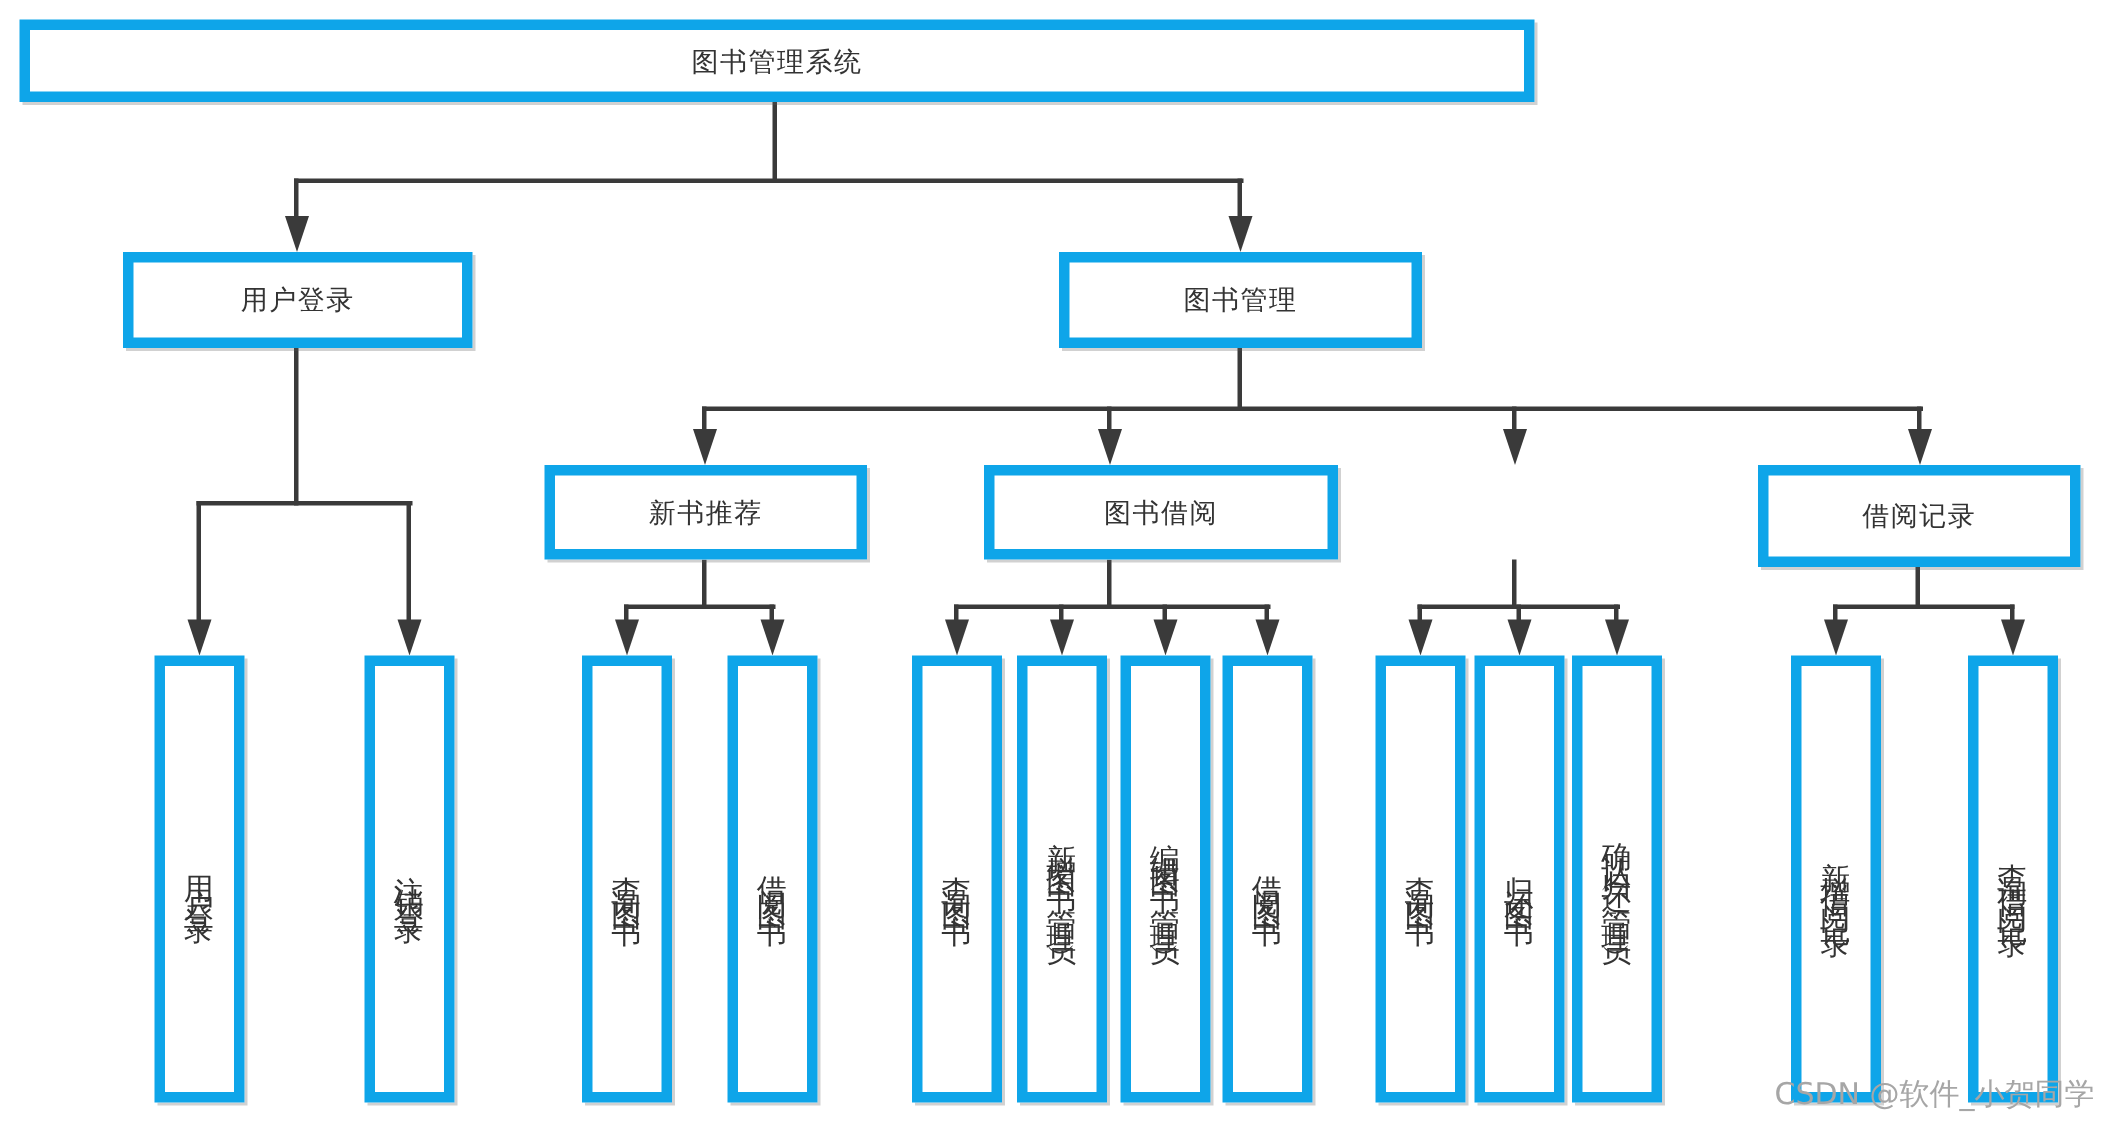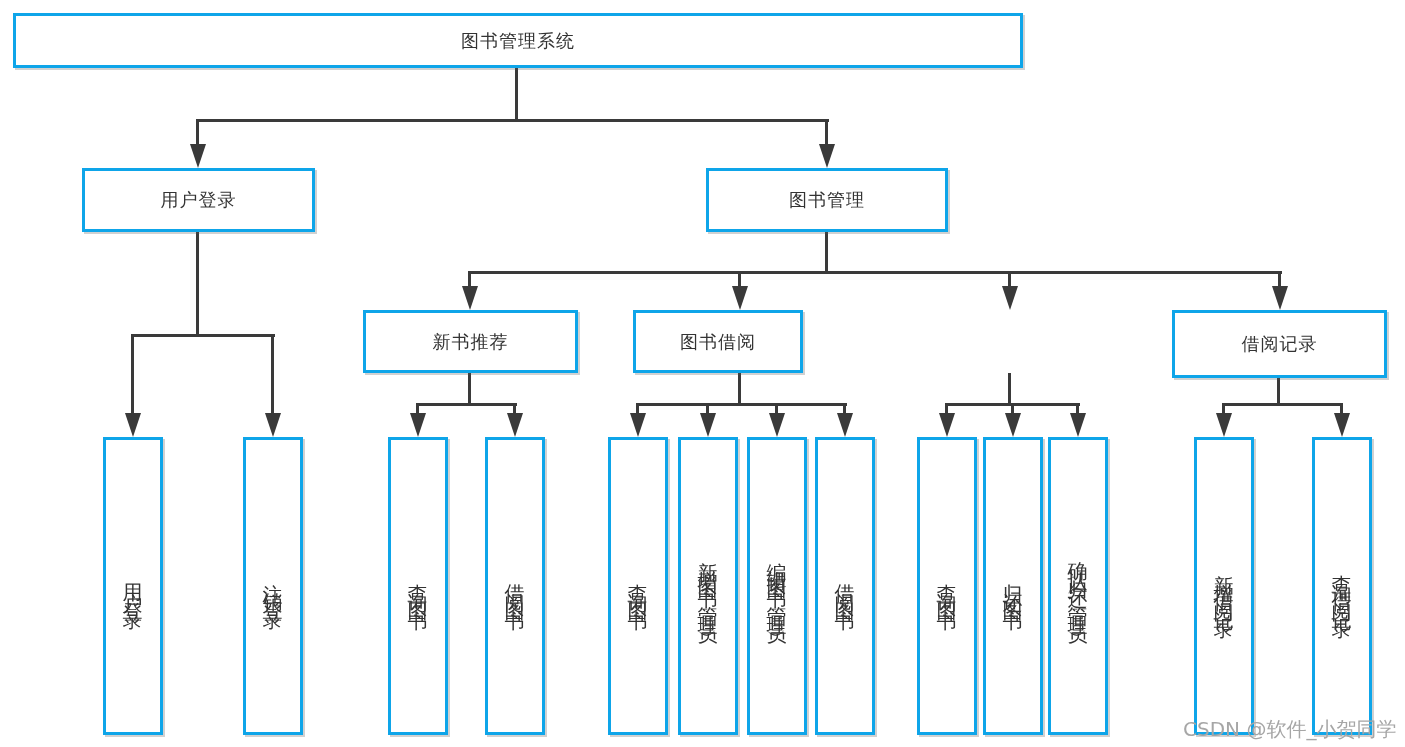--- a/index.html
+++ b/index.html
@@ -2,21 +2,21 @@
 <html><head>
 <meta charset="utf-8">
 <style>
   html,body { margin:0; padding:0; background:#ffffff; }
   .canvas {
     position:relative; width:1405px; height:747px; background:#ffffff;
     font-family:"DejaVu Sans","Liberation Sans",sans-serif; overflow:hidden;
   }
   .box {
     position:absolute; box-sizing:border-box; background:#ffffff;
-    border:3px solid #0ea5e9; box-shadow:2px 2px 0 rgba(90,90,90,0.28);
+    border:7px solid #0ea5e9; box-shadow:2px 2px 0 rgba(90,90,90,0.28);
     display:flex; align-items:center; justify-content:center;
     color:#333333; z-index:2;
   }
   .hbox span { font-size:18px; letter-spacing:1px; white-space:nowrap; }
   .vbox span {
     writing-mode:vertical-rl; text-orientation:mixed;
     font-size:20px; letter-spacing:9px; line-height:1;
   }
   .vline, .hline { position:absolute; background:#3a3a3a; z-index:1; }
   .vline { width:3px; }
@@ -43,21 +43,21 @@
   <div class="box hbox" style="left:82px;top:168px;width:233px;height:64px">
     <span>用户登录</span>
   </div>
   <div class="box hbox" style="left:363px;top:310px;width:215px;height:63px">
     <span>新书推荐</span>
   </div>
 
   <div class="box hbox" style="left:706px;top:168px;width:242px;height:64px">
     <span>图书管理</span>
   </div>
-  <div class="box hbox" style="left:633px;top:310px;width:170px;height:63px">
+  <div class="box hbox" style="left:656px;top:310px;width:236px;height:63px">
     <span>图书借阅</span>
   </div>
   <div class="box hbox" style="left:1172px;top:310px;width:215px;height:68px">
     <span>借阅记录</span>
   </div>
 
   <div class="box vbox" style="left:103px;top:437px;width:60px;height:298px">
     <span>用户登录</span>
   </div>
   <div class="box vbox" style="left:243px;top:437px;width:60px;height:298px">

